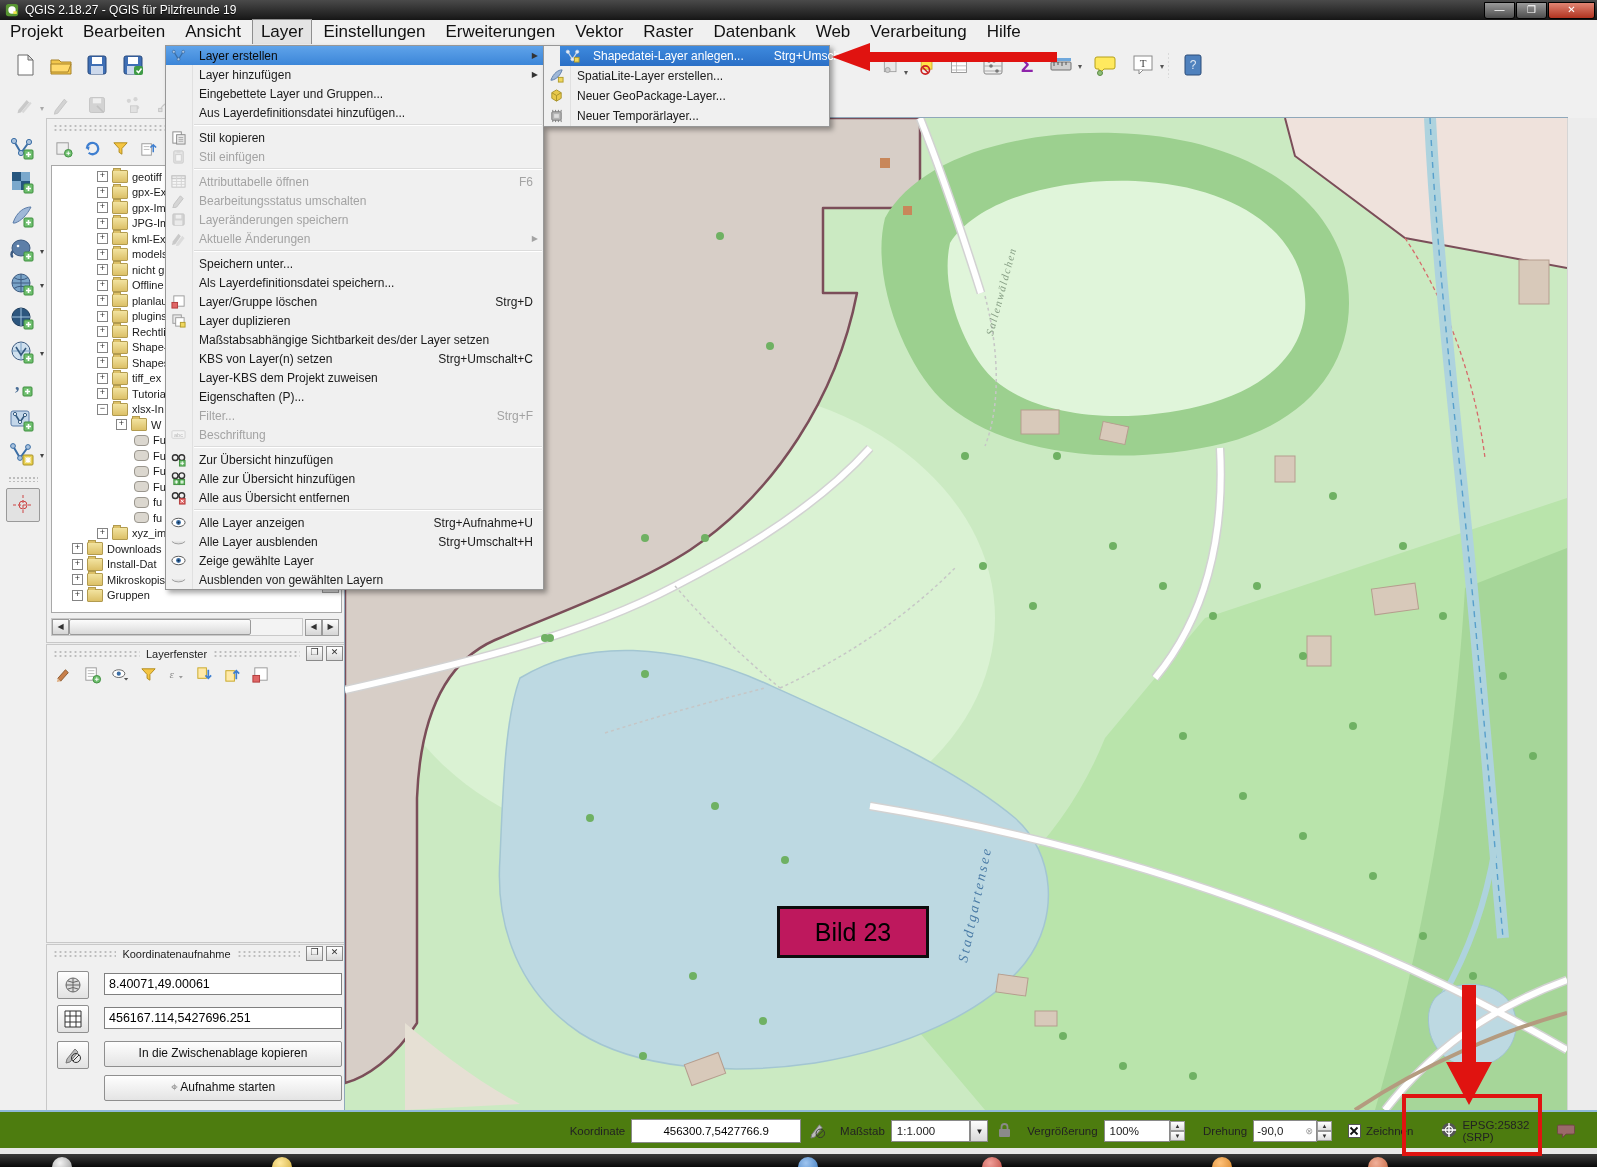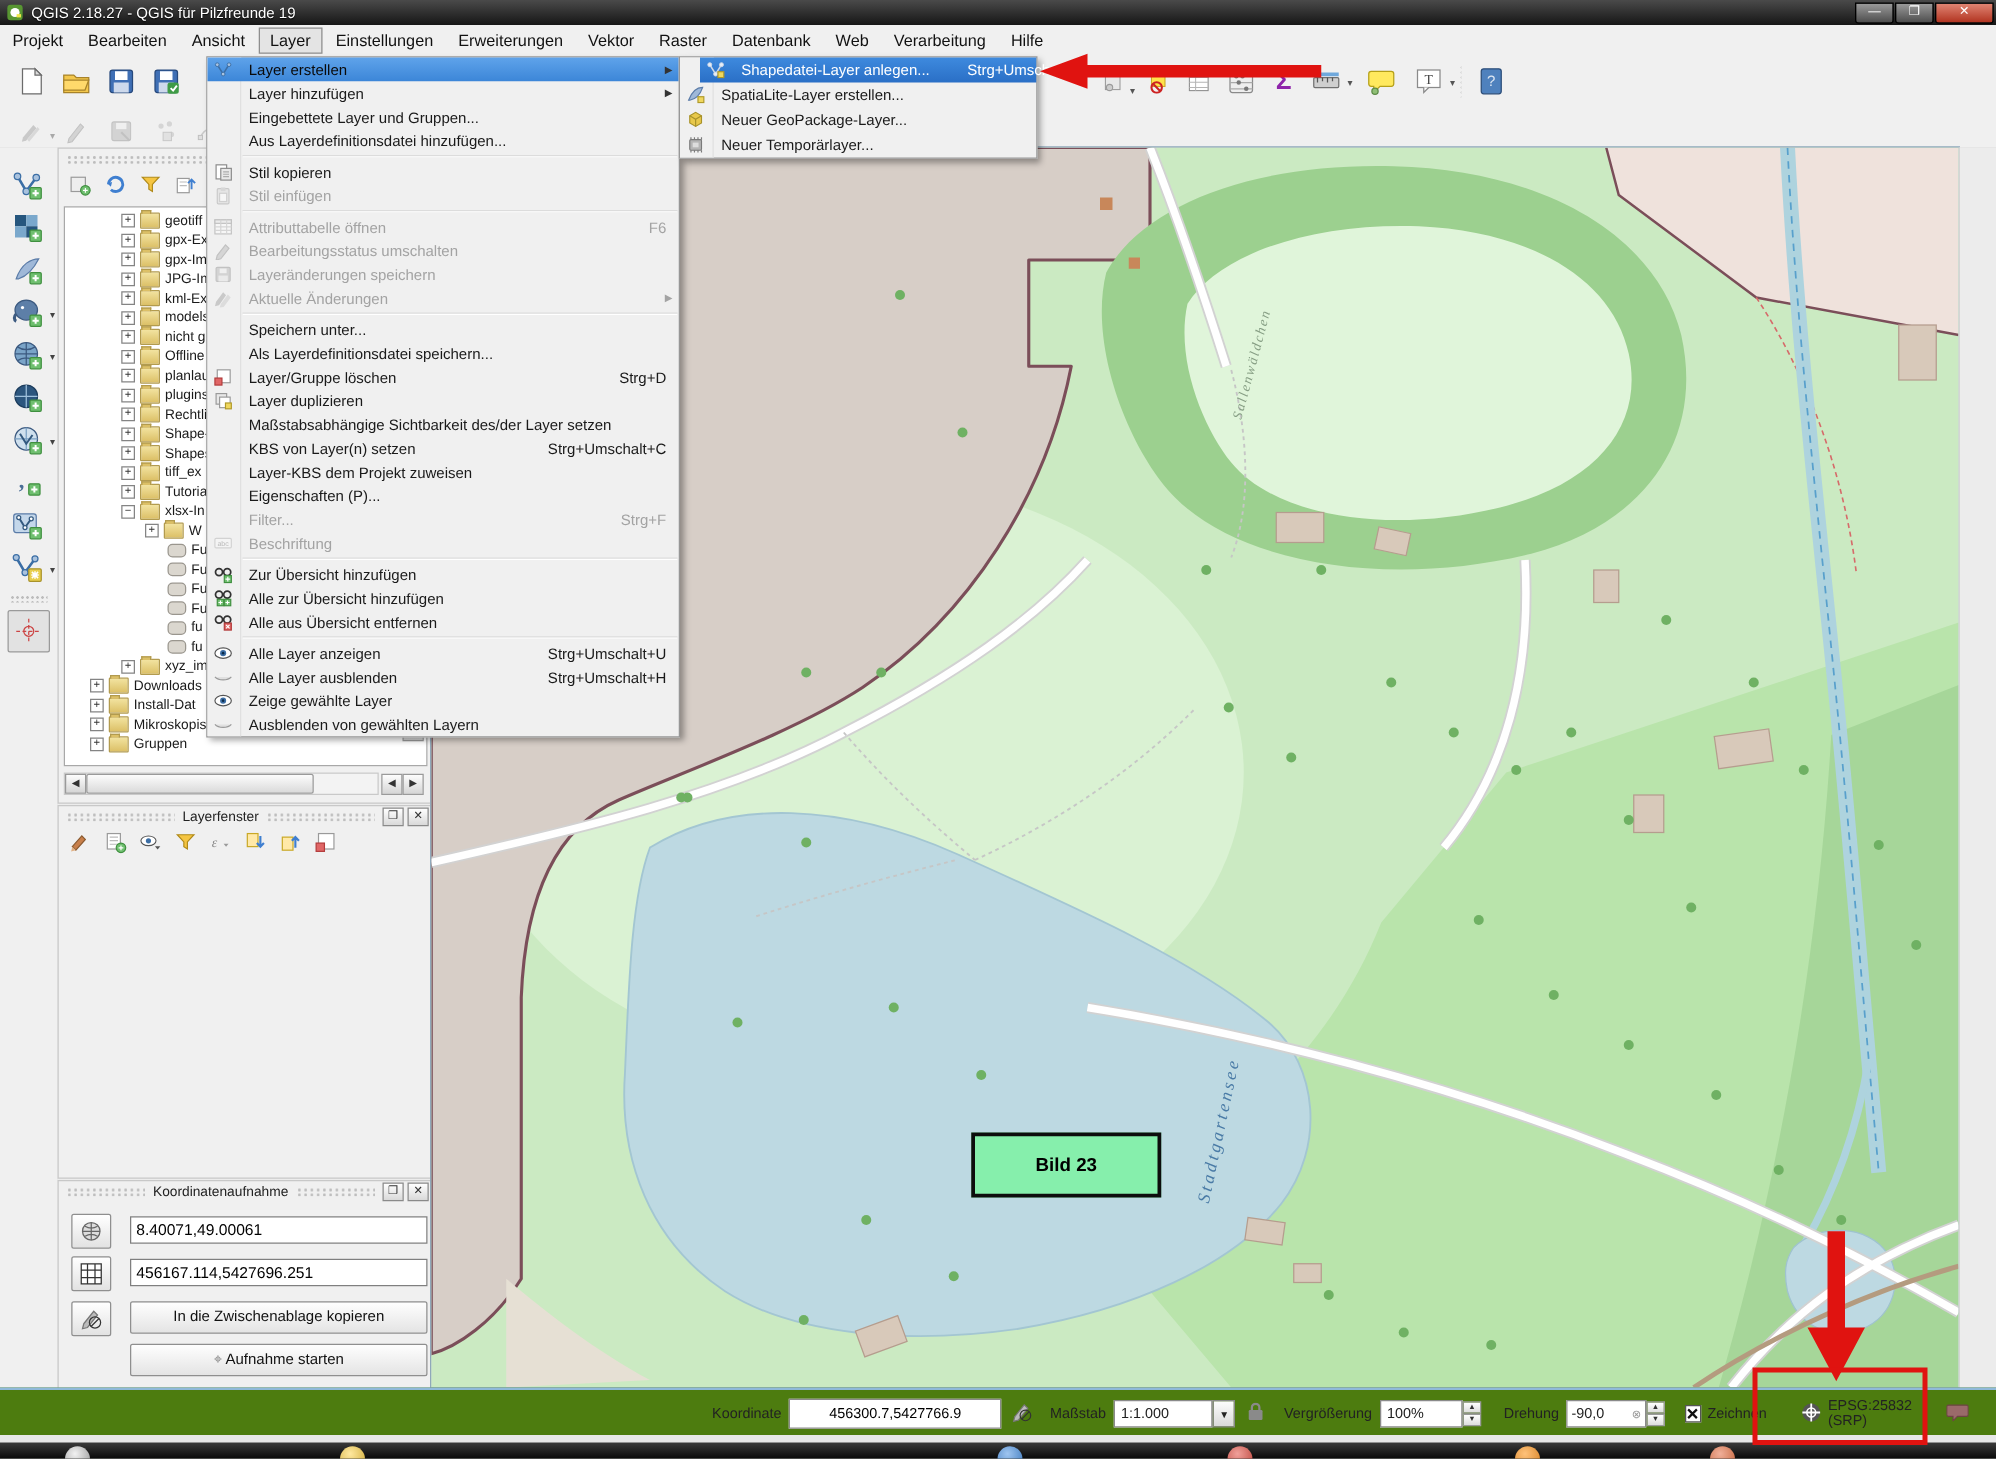--- a/index.html
+++ b/index.html
@@ -10,21 +10,21 @@
   
   #titlebar{left:0;top:0;width:1597px;height:20px;background:linear-gradient(#4a4a4a,#161616);display:flex;align-items:center;color:#fff;font-size:12px;}
   #titlebar .qicon{width:14px;height:14px;margin:0 6px 0 5px;}
   #titlebar .ttl{flex:0 0 auto;text-shadow:0 1px 1px #000;}
   #winbtns{margin-left:auto;display:flex;margin-right:2px;}
   .wb{width:29px;height:15px;border:1px solid #000;border-radius:0 0 3px 3px;margin-left:1px;
       background:linear-gradient(#9a9a9a,#4d4d4d);color:#fff;font-size:10px;line-height:13px;text-align:center;}
   .wb.close{width:45px;background:linear-gradient(#e08573,#b13320);}
 
   
-  #menubar{left:0;top:20px;width:1597px;height:24px;background:#f0f0f0;border-bottom:1px solid #d6d6d6;display:flex;align-items:center;font-size:13px;color:#111;}
+  #menubar{left:0;top:20px;width:1597px;height:24px;background:#f0f0f0;border-bottom:1px solid #d6d6d6;display:flex;align-items:center;font-size:17px;color:#111;}
   #menubar .mb{padding:3px 9px;margin:0 1px;}
   #menubar .mb.active{background:#e4e4e4;border:1px solid #8e8e8e;padding:2px 8px;}
 
   
   #toolbar1{left:0;top:44px;width:1597px;height:44px;background:#f0f0f0;border-bottom:1px solid #dcdcdc;}
   #toolbar2{left:0;top:88px;width:1597px;height:30px;background:#f0f0f0;border-bottom:1px solid #cfcfcf;}
   .tbtn{position:absolute;width:30px;height:30px;top:6px;display:flex;align-items:center;justify-content:center;}
   .tbtn svg{width:24px;height:24px;}
   .tbtn.small svg{width:20px;height:20px;}
   .dd{position:absolute;top:18px;font-size:8px;color:#555;}
@@ -68,22 +68,22 @@
   .lname{font-weight:bold;text-decoration:underline;}
 
   
   .cbtn{position:absolute;left:10px;width:30px;height:26px;border:1px solid #8f8f8f;border-radius:2px;background:linear-gradient(#fff,#e2e2e2);display:flex;align-items:center;justify-content:center;}
   .cinput{position:absolute;left:57px;width:228px;height:20px;border:1px solid #7f7f7f;background:#fff;font-family:"Liberation Sans",sans-serif;font-size:12.5px;padding:0 4px;}
   .cbutton{position:absolute;left:57px;width:236px;height:24px;border:1px solid #8f8f8f;border-radius:2px;background:linear-gradient(#fefefe,#e4e4e4);font-size:12px;text-align:center;line-height:22px;color:#111;}
 
   
   #map{left:345px;top:118px;width:1222px;height:992px;background:#cbeac2;outline:1px solid #8fa8ba;overflow:hidden;}
   #rightstrip{left:1567px;top:118px;width:30px;height:992px;background:#ececec;border-left:1px solid #d5d5d5;}
-  #bild{position:absolute;left:432px;top:788px;width:146px;height:46px;background:#86efac;border:3px solid #0d0d0d;
-        font-weight:bold;font-size:15px;color:#000;display:flex;align-items:center;justify-content:center;}
+  #bild{position:absolute;left:432px;top:788px;width:146px;height:46px;background:#be185d;border:3px solid #0d0d0d;
+        font-weight:normal;font-size:25px;color:#000;display:flex;align-items:center;justify-content:center;}
 
   
   .menu{position:absolute;background:#f0f0f0;border:1px solid #979797;box-shadow:3px 3px 5px rgba(0,0,0,.35);font-size:12px;color:#1a1a1a;z-index:40;}
   .menu .gut{position:absolute;left:0;top:0;bottom:0;width:26px;background:#f0f0f0;border-right:1px solid #e0e0e0;}
   .mi{position:relative;height:19px;display:flex;align-items:center;padding-left:33px;padding-right:10px;}
   .mi .micon{position:absolute;left:4px;top:1px;width:17px;height:17px;display:flex;align-items:center;justify-content:center;}
   .mi .micon svg{width:15px;height:15px;}
   .mi .lbl{flex:1 1 auto;white-space:nowrap;}
   .mi .sc{margin-left:30px;white-space:nowrap;}
   .mi .arr{position:absolute;right:5px;font-size:8px;color:#333;}
@@ -940,21 +940,21 @@
       <div class="msep"></div>
       <div class="mi">
         <span class="micon">
           <svg viewBox="0 0 16 16">
             <ellipse cx="8" cy="8" rx="7" ry="4.5" fill="#fff" stroke="#555"></ellipse>
             <circle cx="8" cy="8" r="2.6" fill="#3c6ea5"></circle>
             <circle cx="8" cy="8" r="1.1" fill="#0a2a4a"></circle>
           </svg>
         </span>
         <span class="lbl">Alle Layer anzeigen</span>
-        <span class="sc">Strg+Umschalt+U</span>
+        <span class="sc">Strg+Aufnahme+U</span>
       </div>
       <div class="mi">
         <span class="micon">
           <svg viewBox="0 0 16 16">
             <path d="M1 8 a8 5 0 0 0 14 0" fill="#e0e0e0" stroke="#9a9a9a"></path>
           </svg>
         </span>
         <span class="lbl">Alle Layer ausblenden</span>
         <span class="sc">Strg+Umschalt+H</span>
       </div>

